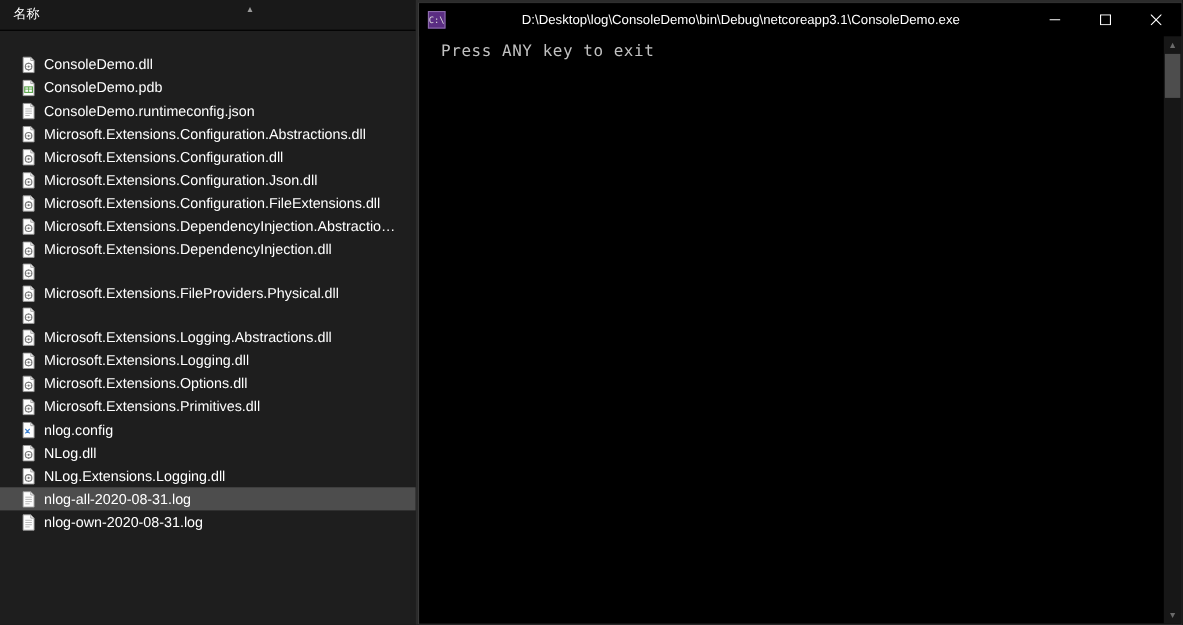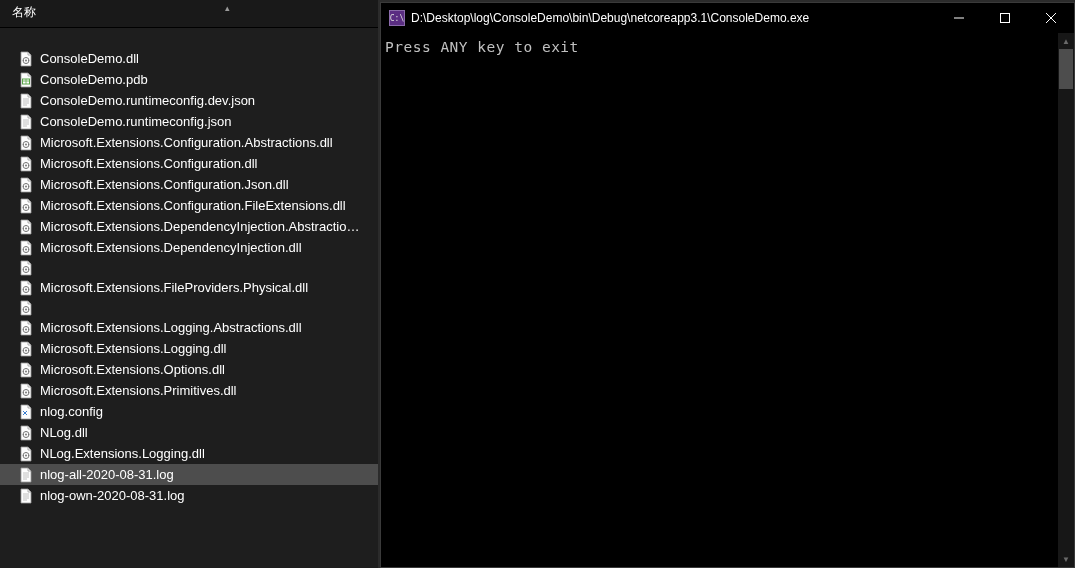--- a/index.html
+++ b/index.html
@@ -116,20 +116,21 @@
       justify-content: center;
       font-size: 8px;
       color: #ddd;
       font-family: monospace;
     }
     .titlebar .title-text {
       flex: 1;
       white-space: nowrap;
       overflow: hidden;
       text-overflow: ellipsis;
+      text-align: center;
     }
     .win-controls {
       display: flex;
       height: 100%;
     }
     .win-btn {
       width: 46px;
       height: 100%;
       display: flex;
       align-items: center;
@@ -139,21 +140,21 @@
       border: none;
       cursor: pointer;
     }
     .console-body {
       flex: 1;
       position: relative;
       display: flex;
     }
     .console-content {
       flex: 1;
-      padding: 6px 0 0 4px;
+      padding: 6px 0 0 20px;
       color: #c0c0c0;
       font-family: "NSimSun", "Consolas", monospace;
       font-size: 14.5px;
       letter-spacing: 0.5px;
       white-space: pre;
     }
     .console-scrollbar {
       width: 16px;
       background: #171717;
       position: relative;
@@ -205,30 +206,20 @@
         <div class="file-row">
           <span class="icon">
             <svg width="16" height="16" viewBox="0 0 16 16">
               <path d="M3 1h7l3 3v11H3z" fill="#fdfdfd" stroke="#9a9a9a" stroke-width="0.8"></path>
               <path d="M10 1v3h3" fill="none" stroke="#9a9a9a" stroke-width="0.8"></path>
               <rect x="4.5" y="7" width="7" height="5" fill="none" stroke="#5aa64a" stroke-width="1"></rect>
               <path d="M4.5 9h7M8 7v5" stroke="#5aa64a" stroke-width="0.8"></path>
             </svg>
           </span>
           <span class="label">ConsoleDemo.pdb</span>
-        </div>
-        <div class="file-row">
-          <span class="icon">
-            <svg width="16" height="16" viewBox="0 0 16 16">
-              <path d="M3 1h7l3 3v11H3z" fill="#fdfdfd" stroke="#9a9a9a" stroke-width="0.8"></path>
-              <path d="M10 1v3h3" fill="none" stroke="#9a9a9a" stroke-width="0.8"></path>
-              <path d="M5 6h6M5 8h6M5 10h6M5 12h4" stroke="#b0b0b0" stroke-width="0.8"></path>
-            </svg>
-          </span>
-          <span class="label">ConsoleDemo.runtimeconfig.dev.json</span>
         </div>
         <div class="file-row">
           <span class="icon">
             <svg width="16" height="16" viewBox="0 0 16 16">
               <path d="M3 1h7l3 3v11H3z" fill="#fdfdfd" stroke="#9a9a9a" stroke-width="0.8"></path>
               <path d="M10 1v3h3" fill="none" stroke="#9a9a9a" stroke-width="0.8"></path>
               <path d="M5 6h6M5 8h6M5 10h6M5 12h4" stroke="#b0b0b0" stroke-width="0.8"></path>
             </svg>
           </span>
           <span class="label">ConsoleDemo.runtimeconfig.json</span>

